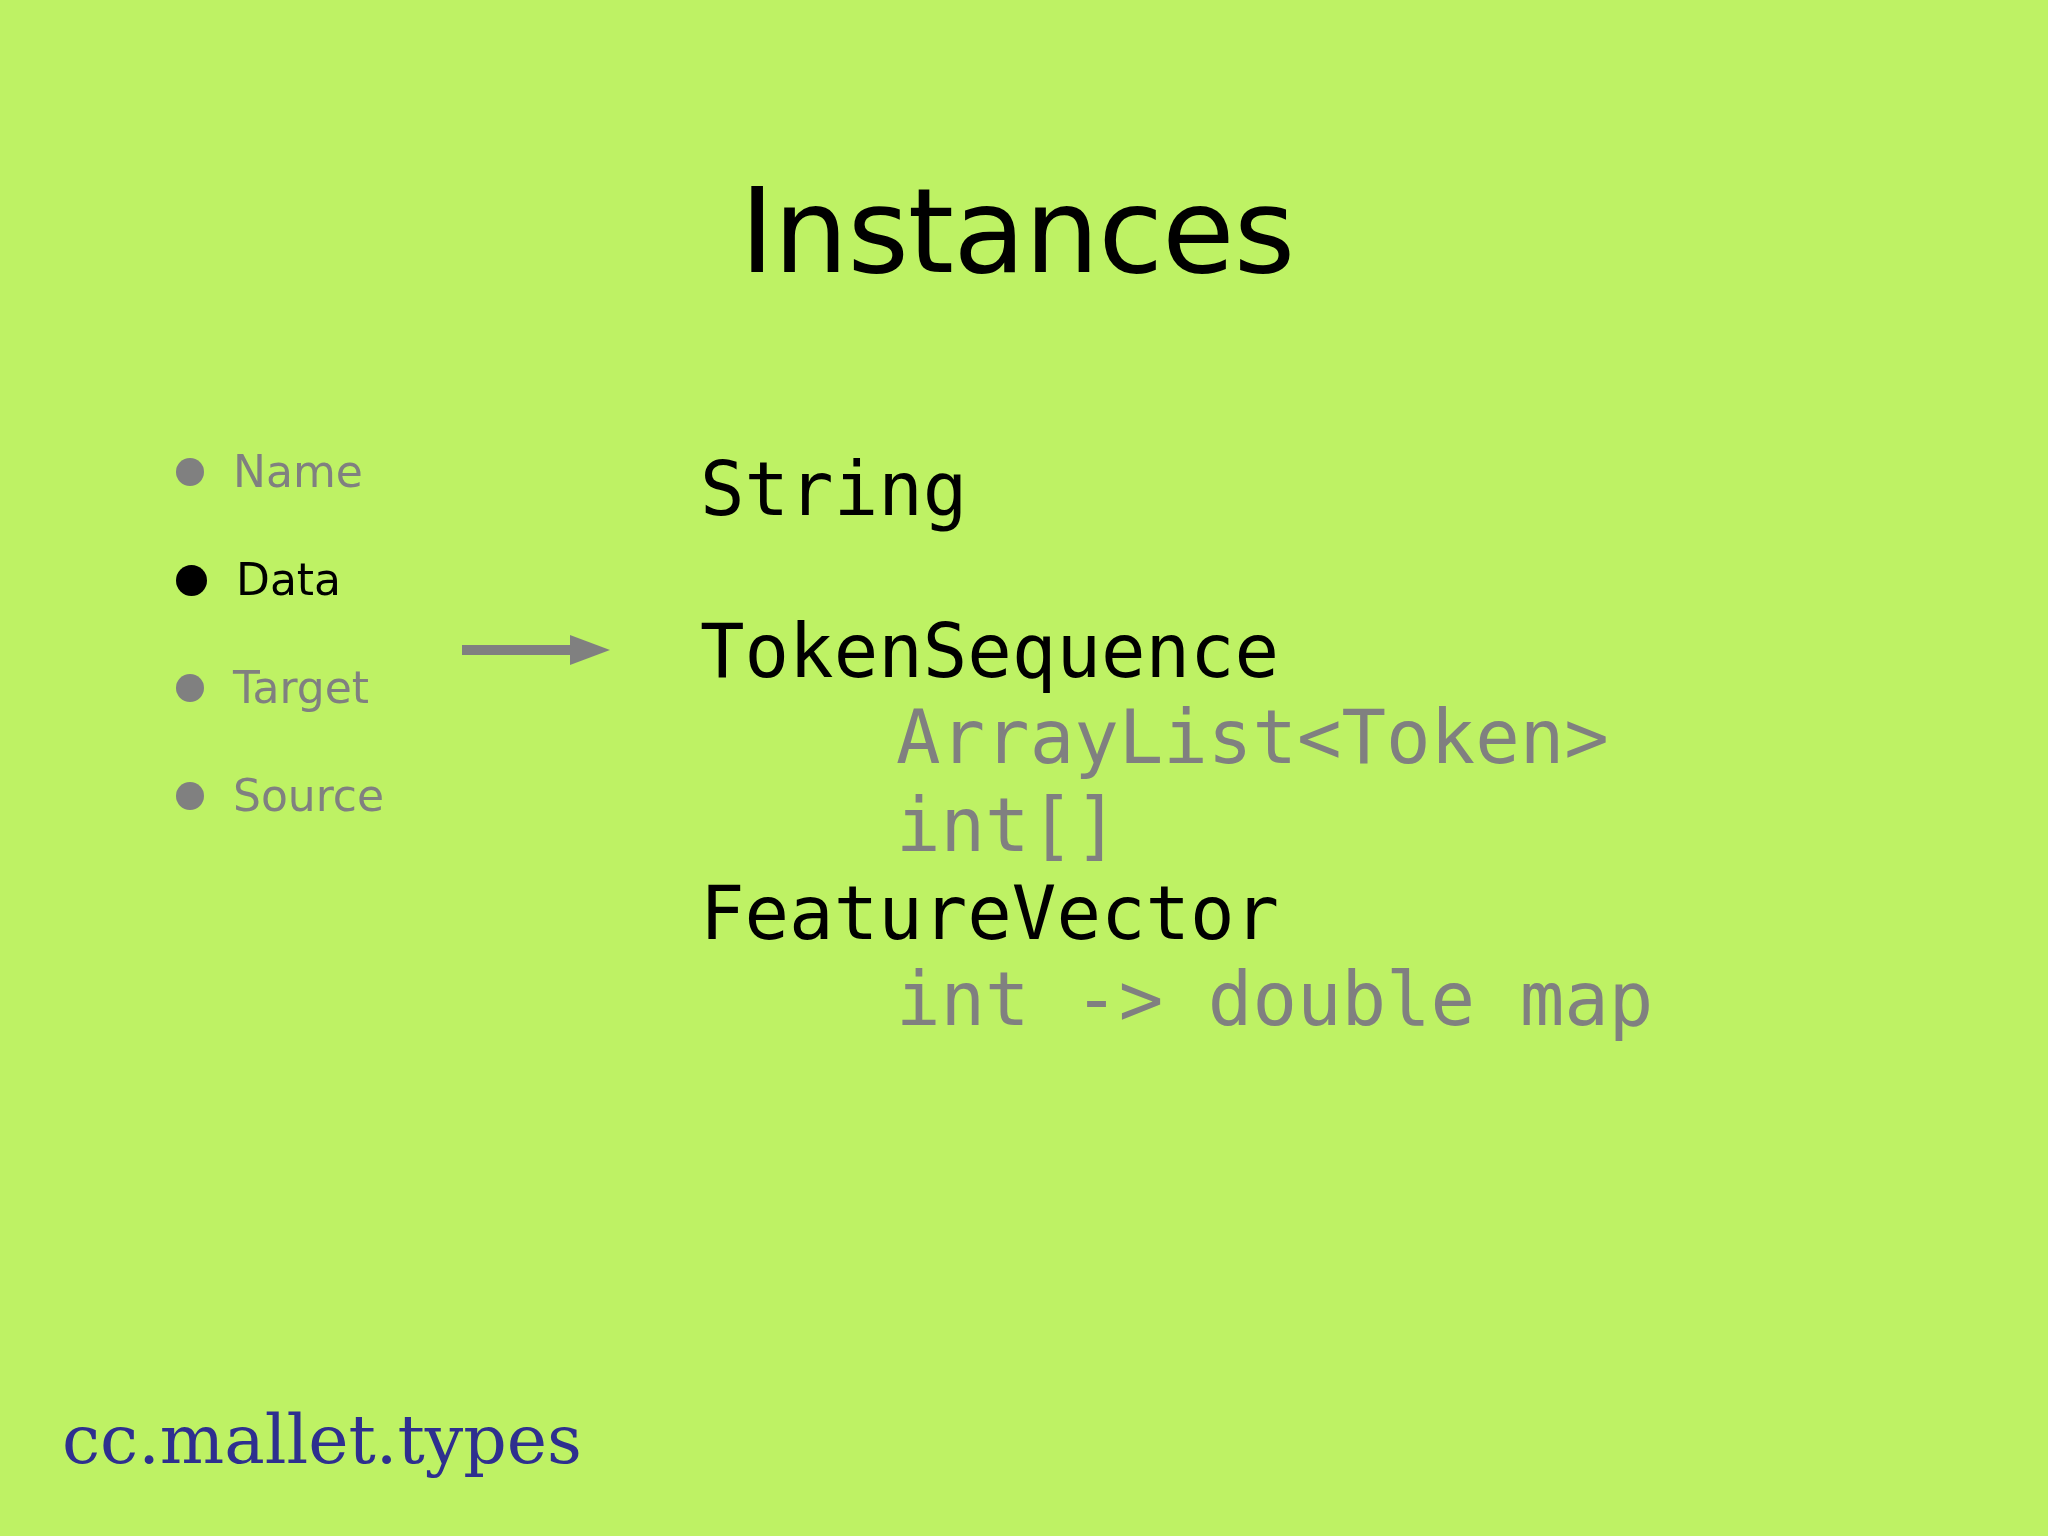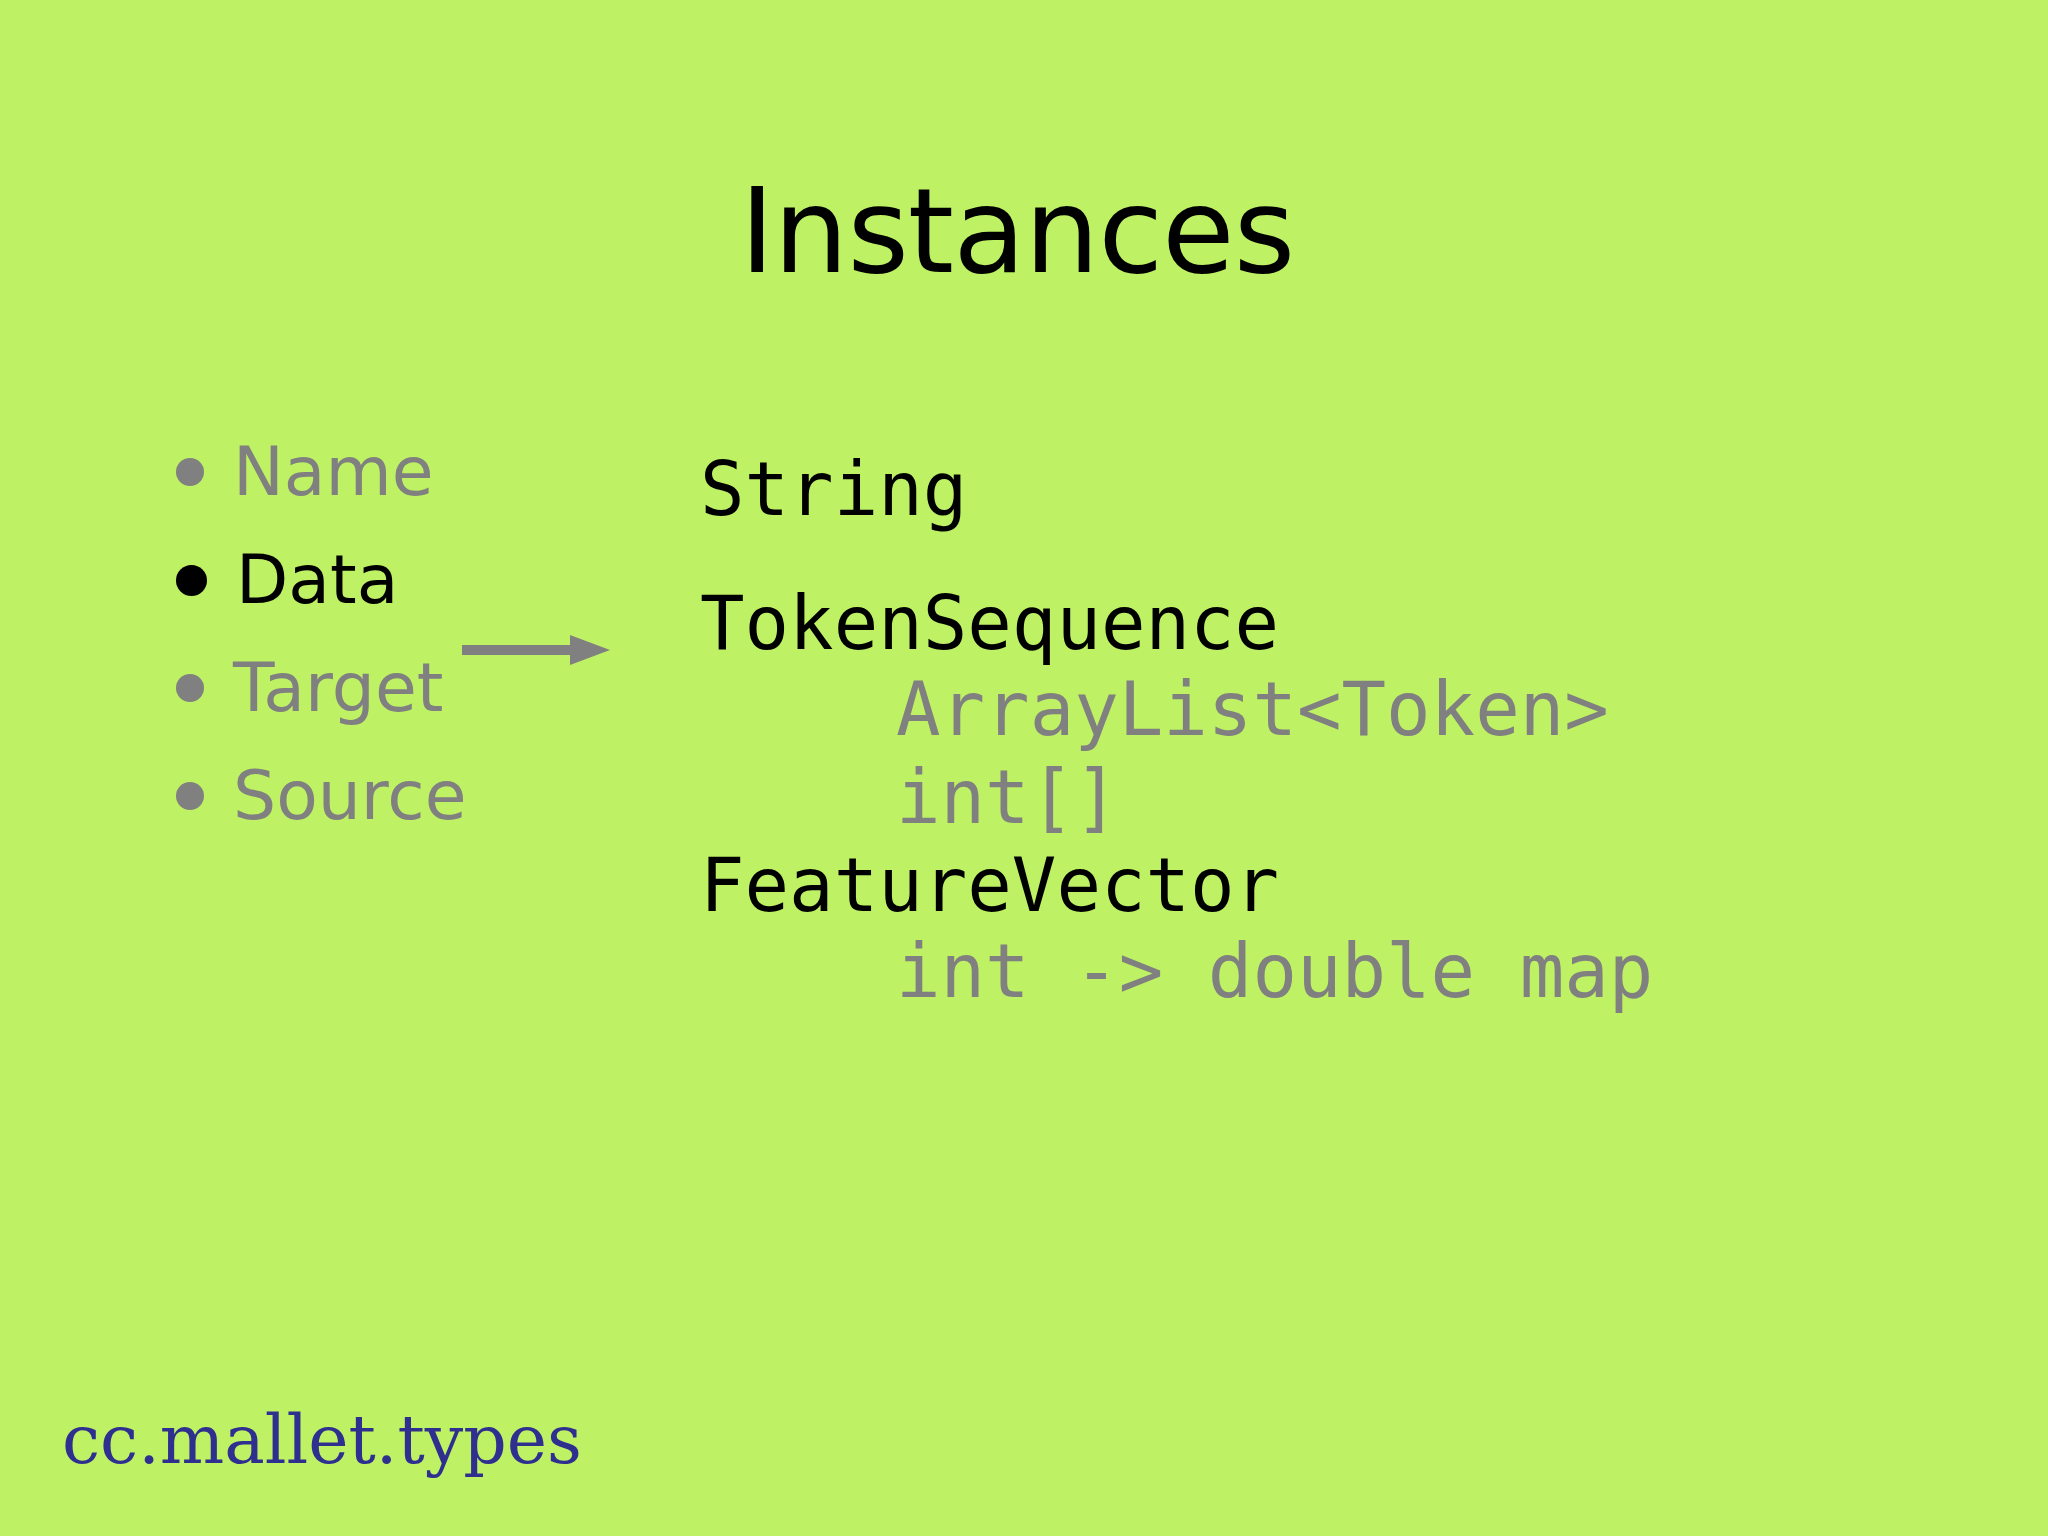--- a/index.html
+++ b/index.html
@@ -56,21 +56,21 @@
     margin-left: 16px;
   }
   .bullet-row.is-active .bullet-dot {
     background: #000000;
     width: 31px;
     height: 31px;
   }
   .bullet-label {
     margin-left: 29px;
     font-family: "DejaVu Sans", sans-serif;
-    font-size: 68px;
+    font-size: 44px;
     line-height: 1;
     font-weight: 400;
     color: #808080;
     white-space: nowrap;
   }
   .bullet-row.is-active .bullet-label {
     color: #000000;
   }
 
   
@@ -99,21 +99,21 @@
   }
   .type-line.level-class {
     margin-bottom: 12px;
   }
   .type-line.level-impl {
     color: #808080;
     padding-left: 196px;
     margin-bottom: 14px;
   }
   .type-line.gap-after {
-    margin-bottom: 60px;
+    margin-bottom: 88px;
   }
 
   
   #package-footer {
     position: absolute;
     left: 62px;
     top: 1406px;
     font-family: "DejaVu Serif", serif;
     font-size: 68px;
     line-height: 1;

